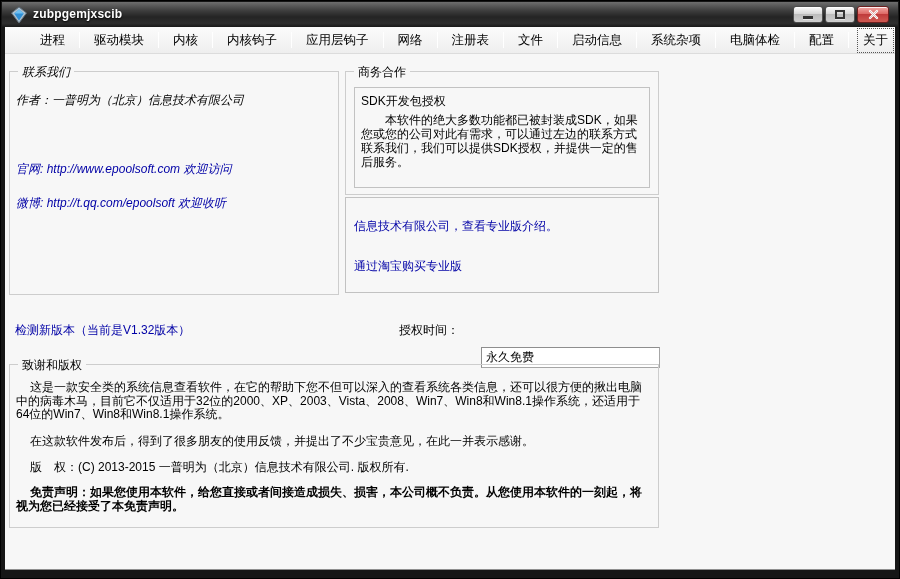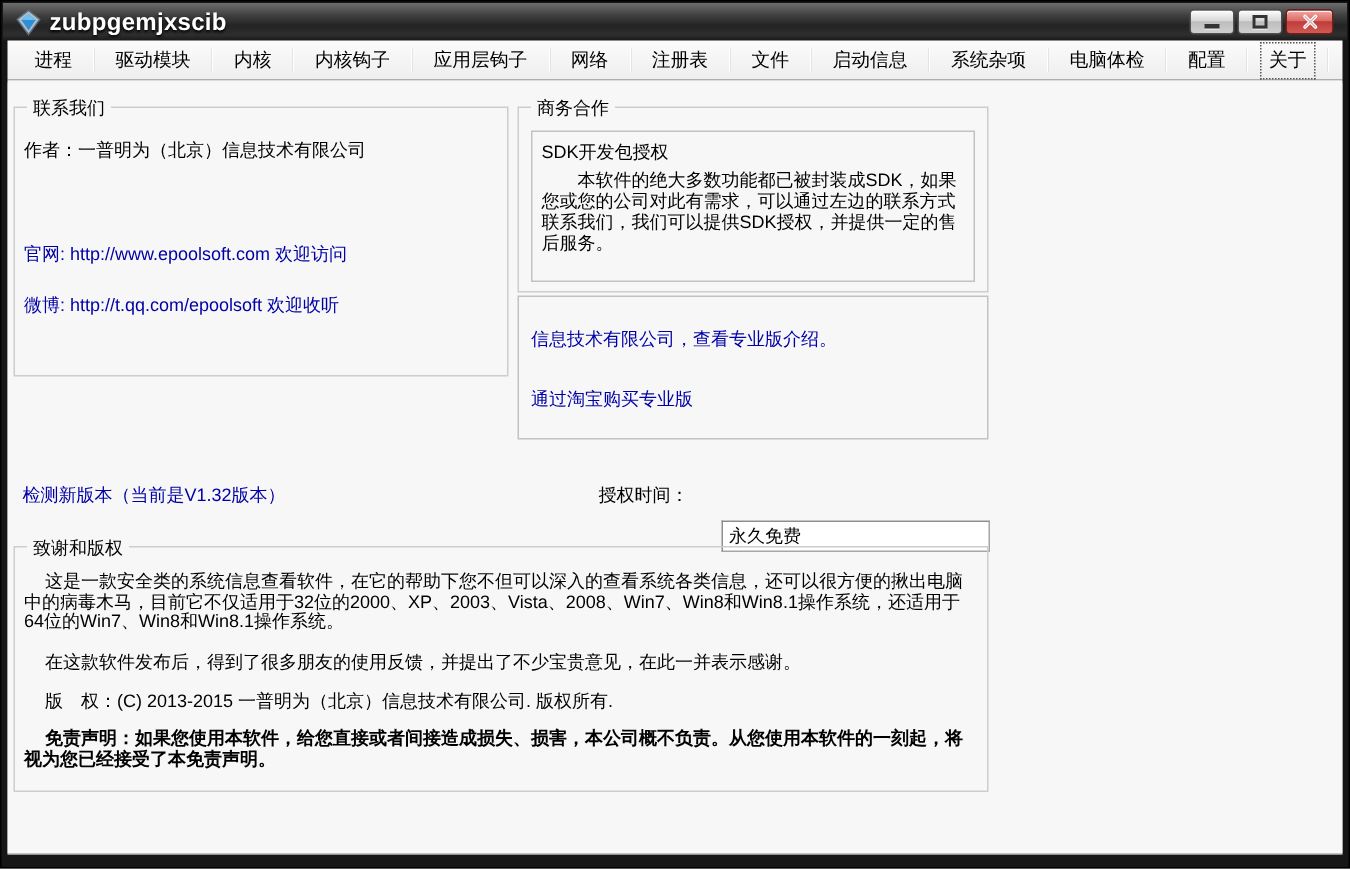--- a/index.html
+++ b/index.html
@@ -5,48 +5,48 @@
   * { margin:0; padding:0; box-sizing:border-box; }
   html,body { width:900px; height:579px; font-family:"Liberation Sans","DejaVu Sans",sans-serif; }
   body { background:#444; }
 
   .window { position:relative; width:900px; height:579px; background:#161616; border:1px solid #000; overflow:hidden; }
 
   
   .titlebar { position:absolute; top:1px; left:1px; right:1px; height:25px;
     background:linear-gradient(#6e6e6e,#3d3d3d 35%,#242424 60%,#2e2e2e 85%,#191919); }
   .app-icon { position:absolute; left:8px; top:4px; width:18px; height:18px; }
-  .title-text { position:absolute; left:31px; top:5px; color:#fff; font-weight:bold; font-size:16px; text-shadow:0 1px 2px #000; letter-spacing:.2px; }
+  .title-text { position:absolute; left:31px; top:5px; color:#fff; font-weight:bold; font-size:12px; text-shadow:0 1px 2px #000; letter-spacing:.2px; }
   .winbtns { position:absolute; top:4px; right:9px; display:flex; gap:2px; }
   .winbtn { width:30px; height:17px; border-radius:3px; border:1px solid #4f4f4f;
     background:linear-gradient(#fdfdfd,#d8d8d8 45%,#bdbdbd 50%,#cfcfcf);
     box-shadow:inset 0 1px 0 rgba(255,255,255,.85); display:flex; align-items:center; justify-content:center; cursor:default; }
   .winbtn.close { width:32px; border-color:#6e1f1f;
     background:linear-gradient(#f2a9a6,#dd6a66 45%,#c03c3c 50%,#cf5a52); }
   .glyph-min { width:10px; height:3px; background:#333; margin-top:6px; box-shadow:0 1px 0 rgba(255,255,255,.5); }
   .glyph-max { width:10px; height:9px; border:2px solid #333; background:transparent; box-shadow:0 1px 0 rgba(255,255,255,.5); }
   .glyph-close { width:11px; height:11px; }
 
   
   .tabbar { position:absolute; top:26px; left:4px; right:4px; height:27px;
     background:linear-gradient(#fbfbfb,#eeeeee); border-bottom:1px solid #dcdcdc;
-    display:flex; align-items:stretch; padding-left:4px; }
+    display:flex; align-items:stretch; padding-left:21px; }
   .tab { display:flex; align-items:center; padding:0 9px; font-size:12.5px; color:#000; white-space:nowrap; cursor:default; }
   .tab span { padding:3px 5px; }
   .tab.active span { outline:1px dotted #555; }
   .tabsep { width:1px; background:#9b9b9b; border-right:1px solid #fff; margin:5px 0; }
 
   
   .content { position:absolute; top:53px; left:4px; right:4px; bottom:9px; background:#f7f7f7;
     box-shadow:0 1px 0 #8f8f8f; font-size:12px; color:#000; }
 
   .groupbox { position:absolute; border:1px solid #cdcdcd; }
   .legend { position:absolute; top:-8px; left:8px; background:#f7f7f7; padding:0 4px; font-size:12px; color:#000; white-space:nowrap; }
 
-  .gb-contact { left:4px; top:17px; width:330px; height:180px; }
+  .gb-contact { left:4px; top:17px; width:330px; height:224px;font-style:italic; }
   .gb-business { left:340px; top:17px; width:314px; height:124px; }
   .panel { position:absolute; border:1px solid #c2c2c2; }
   .sdk-panel { left:8px; top:15px; right:8px; height:101px; }
   .sdk-title { position:absolute; left:6px; top:5px; }
   .sdk-text { position:absolute; left:6px; right:3px; top:25px; line-height:14px; text-indent:24px; }
 
   .version-panel { left:340px; top:143px; width:314px; height:96px; }
 
   .gb-credits { left:4px; top:310px; width:650px; height:164px; }
   .credits-para { position:absolute; left:6px; right:5px; line-height:13.5px; text-indent:14px; }

